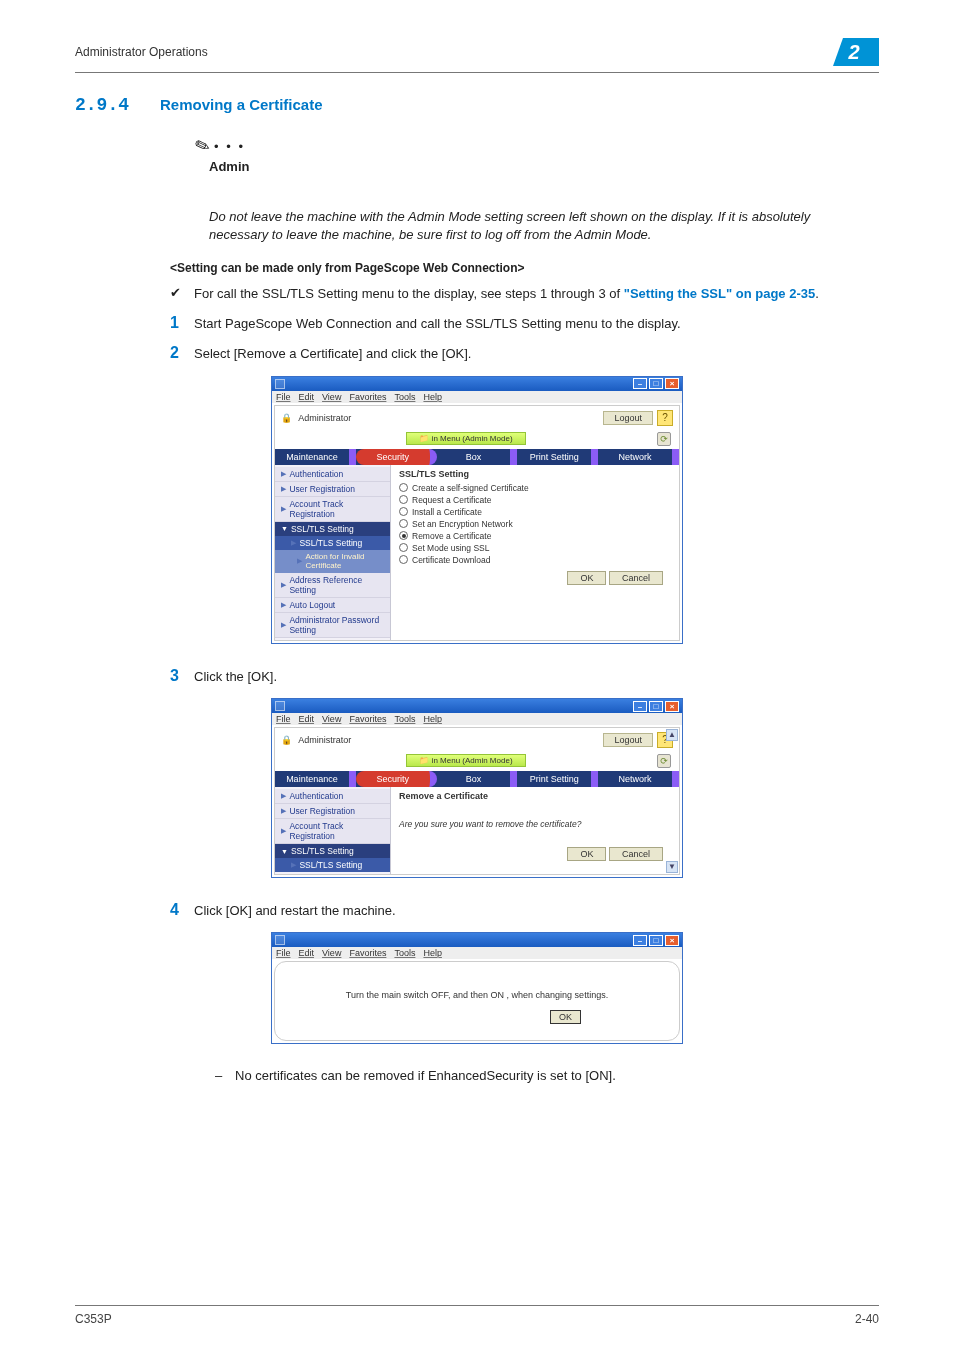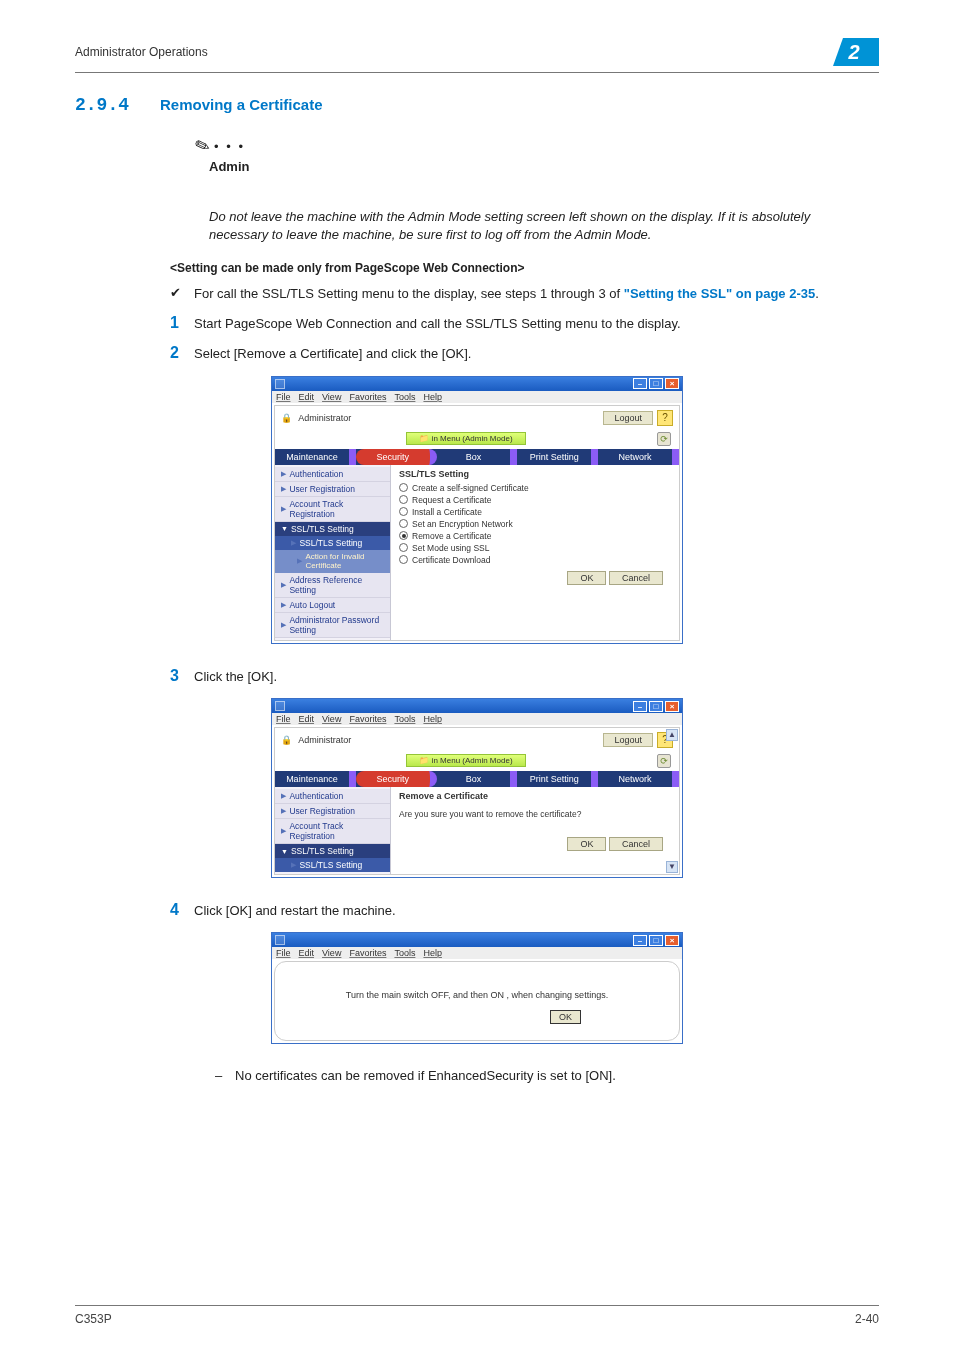--- a/index.html
+++ b/index.html
@@ -84,21 +84,21 @@
   .nav-item.parent .tri{color:#fff;}
   .nav-item.child{ background:#3b5aa8; color:#fff; padding-left:16px;}
   .nav-item.childsub{ background:#768ec9; color:#fff3cc; padding-left:22px; font-size:8px; line-height:1.2;}
   .content{ flex:1; padding:4px 8px; font-size:9px; }
   .content-title{ font-weight:bold; font-size:9px; margin-bottom:4px;}
   .radio-row{ display:flex; align-items:center; gap:4px; margin:2px 0; font-size:8.5px;}
   .radio{ width:9px;height:9px;border:1px solid #666;border-radius:50%; background:#fff; position:relative;}
   .radio.sel::after{content:"";position:absolute;top:1.5px;left:1.5px;width:4px;height:4px;background:#333;border-radius:50%;}
   .btn-row{ text-align:right; padding:6px 8px 6px 0;}
   .ui-btn{ background:#e9e7cf; border:1px solid #a8a684; padding:1px 12px; font-size:9px;}
-  .confirm-text{font-size:8.5px; margin-top:8px;}
+  .confirm-text{font-size:8.5px; margin-top:18px;font-style:italic;}
   .rightpad{height:10px;}
 
   
   .screenshot.simple .page-area{ padding:16px 8px 8px 8px;border-radius:12px;}
   .simple-msg{ text-align:center; font-size:9px; margin:12px 0;}
   .center-ok{ text-align:center; margin-top:8px;}
   .center-ok .ui-btn{ padding:1px 8px;}
 
   
   .dash-row{ display:flex; margin-left:140px; margin-top:4px; margin-bottom:30px;}

